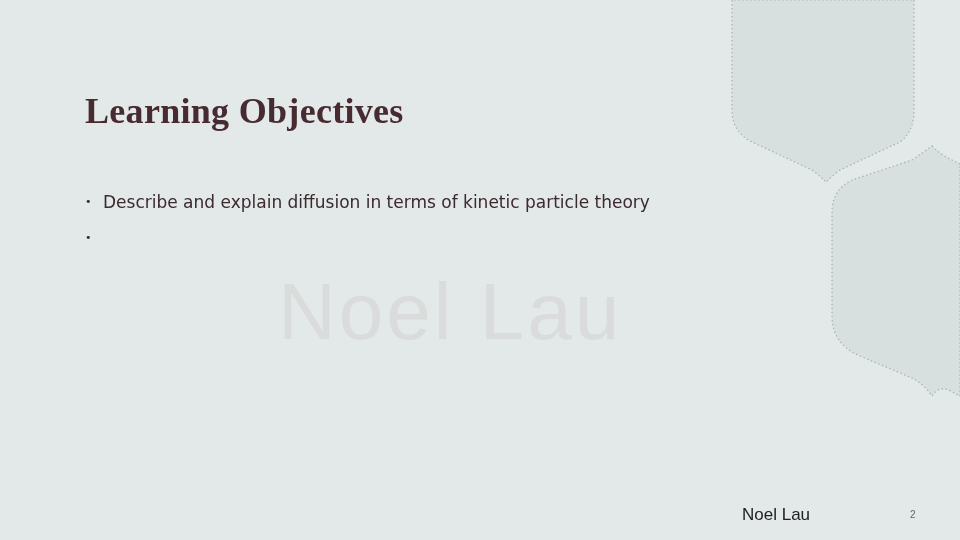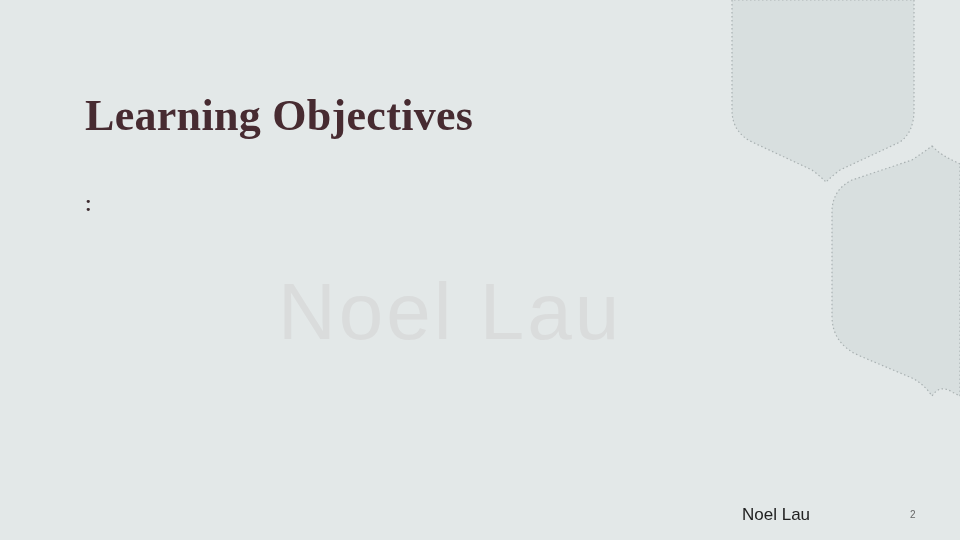--- a/index.html
+++ b/index.html
@@ -6,21 +6,21 @@
   body { width: 960px; height: 540px; overflow: hidden; background: #e3e8e8; position: relative; }
   .slide { position: absolute; left: 0; top: 0; width: 960px; height: 540px; background: #e3e8e8; overflow: hidden; }
   .deco { position: absolute; left: 0; top: 0; width: 960px; height: 540px; }
   .watermark {
     position: absolute; left: 278px; top: 272px;
     font-family: "Liberation Sans", sans-serif; font-size: 80px; font-weight: 300;
     color: #dadcdc; letter-spacing: 3px; white-space: nowrap; line-height: 1;
   }
   .title {
     position: absolute; left: 85px; top: 92px;
-    font-family: "Liberation Serif", serif; font-size: 44px; font-weight: 600;
+    font-family: "Liberation Serif", serif; font-size: 36px; font-weight: 600;
     color: #472b31; white-space: nowrap; line-height: 1.1; letter-spacing: 0.3px;
   }
   .bullets { position: absolute; left: 85px; top: 188px; width: 690px; list-style: none; margin: 0; padding: 0; }
   .bullet { position: relative; padding-left: 18px; margin-bottom: 8px;
     font-family: "DejaVu Sans", sans-serif; font-size: 17px; line-height: 28px; color: #3b2a2e; letter-spacing: 0px; }
   .bullet-dot { position: absolute; left: 0; top: 0; font-size: 11px; color: #3b2a2e; }
   .footer-name {
     position: absolute; left: 742px; top: 505px;
     font-family: "Liberation Sans", sans-serif; font-size: 17px; color: #222; white-space: nowrap;
   }
@@ -41,20 +41,21 @@
     <path d="M932,146 Q940,154 948,158 L960,164 L960,396 L952,392 Q940,384 932,396 Q924,384 912,378 L860,356 Q832,344 832,316 L832,212 Q832,190 852,180 L912,160 Q924,152 932,146 Z" fill="#d8dfdf" stroke="#a9b1b2" stroke-width="1.2" stroke-dasharray="1.5 2.5"></path>
   </svg>
 
   <div class="watermark">Noel Lau</div>
 
   <div class="title">Learning Objectives</div>
 
   <ul class="bullets">
     <li class="bullet">
       <span class="bullet-dot">•</span>
+      <span>Describe and explain diffusion in terms of kinetic particle theory</span>
     </li>
     <li class="bullet">
       <span class="bullet-dot">•</span>
     </li>
   </ul>
 
   <div class="footer-name">Noel Lau</div>
   <div class="page-num">2</div>
 </div>
 

